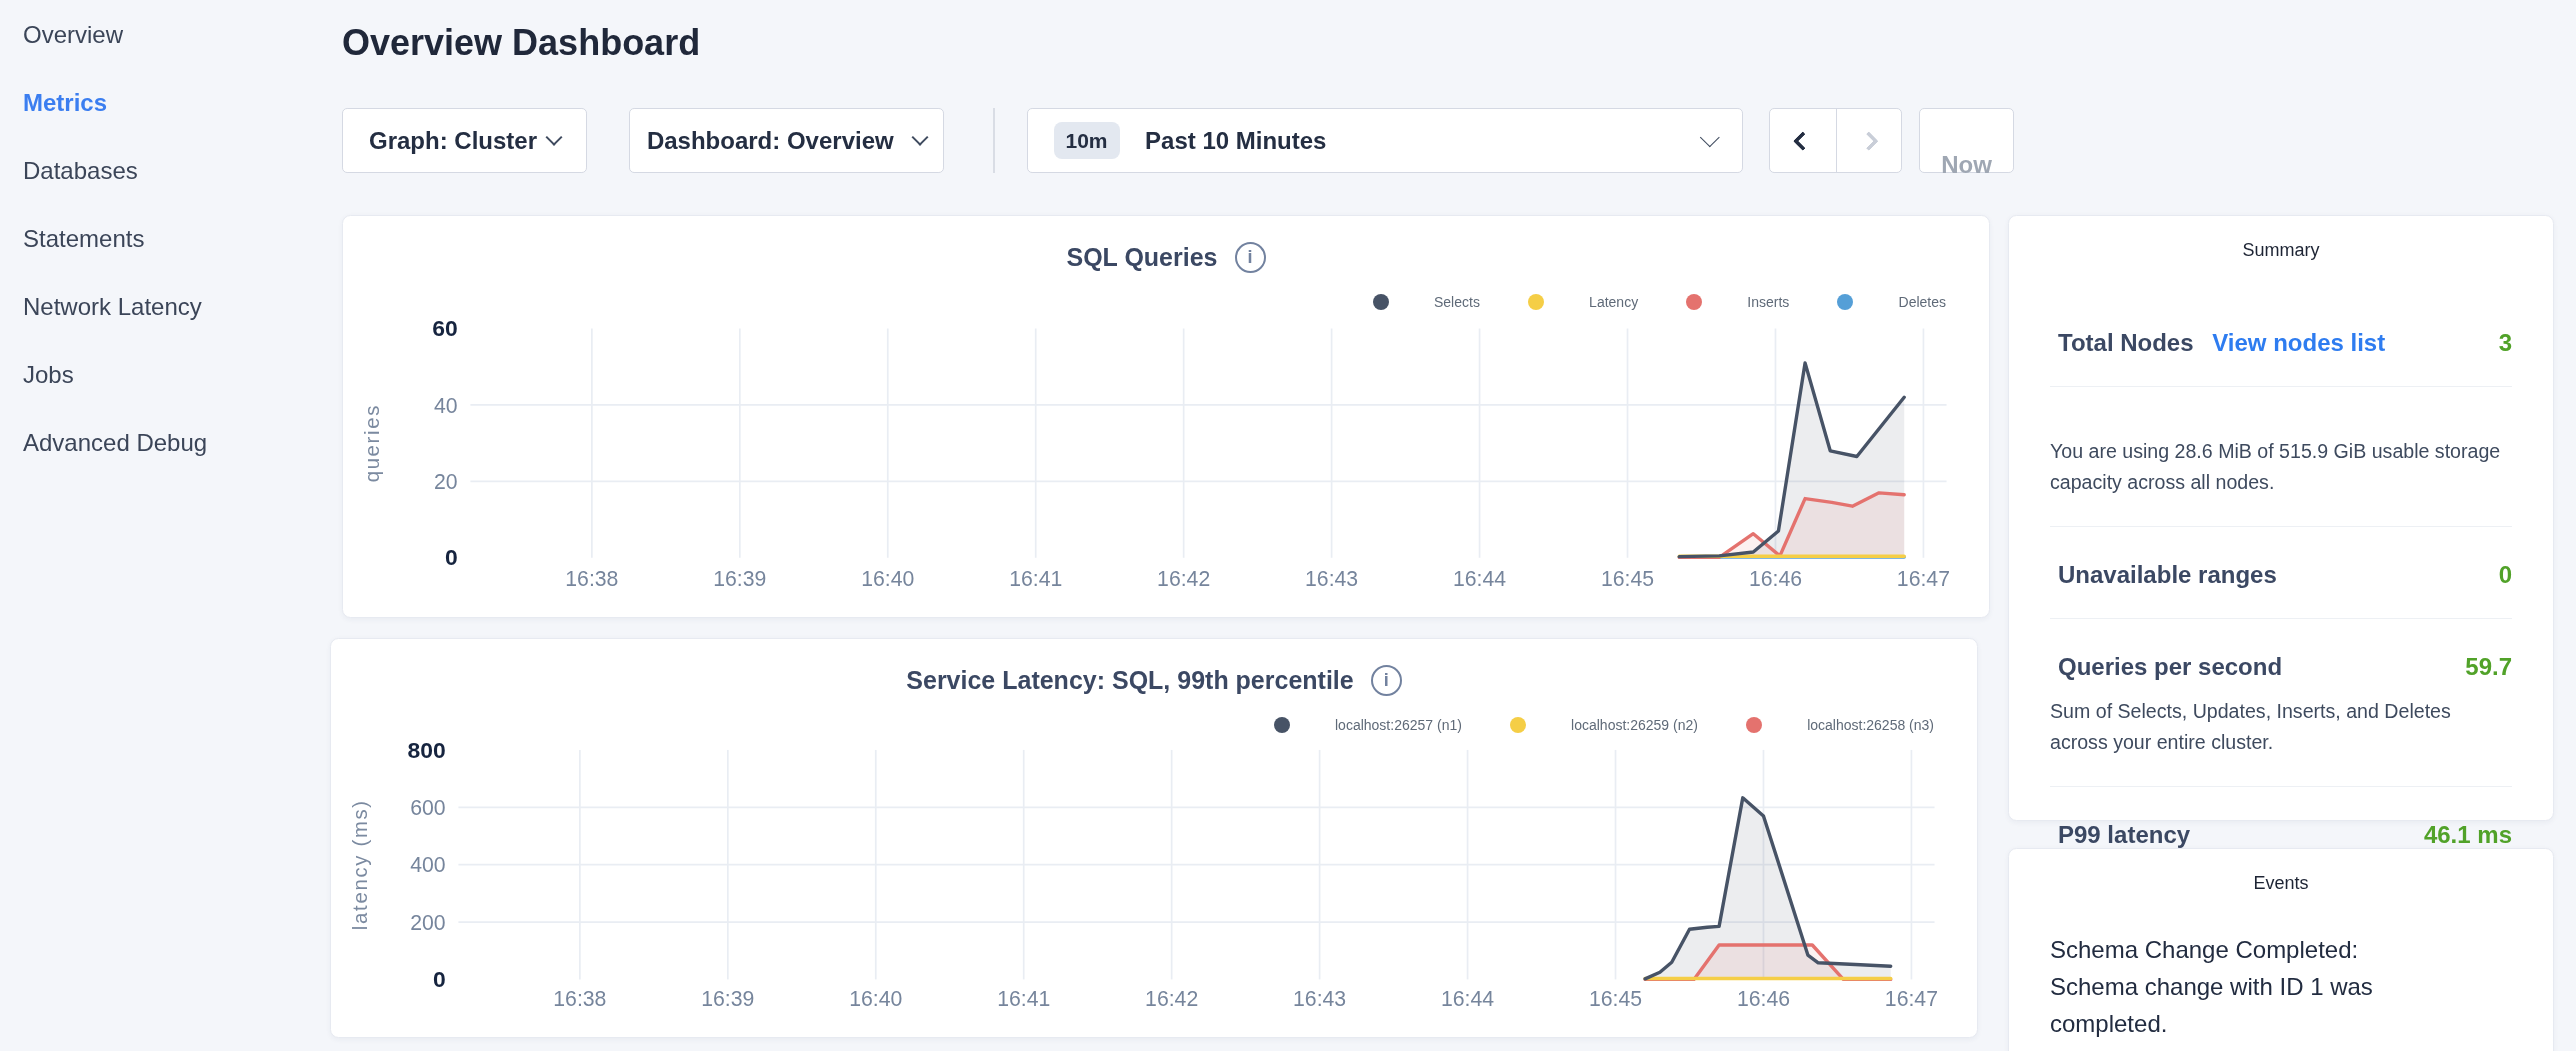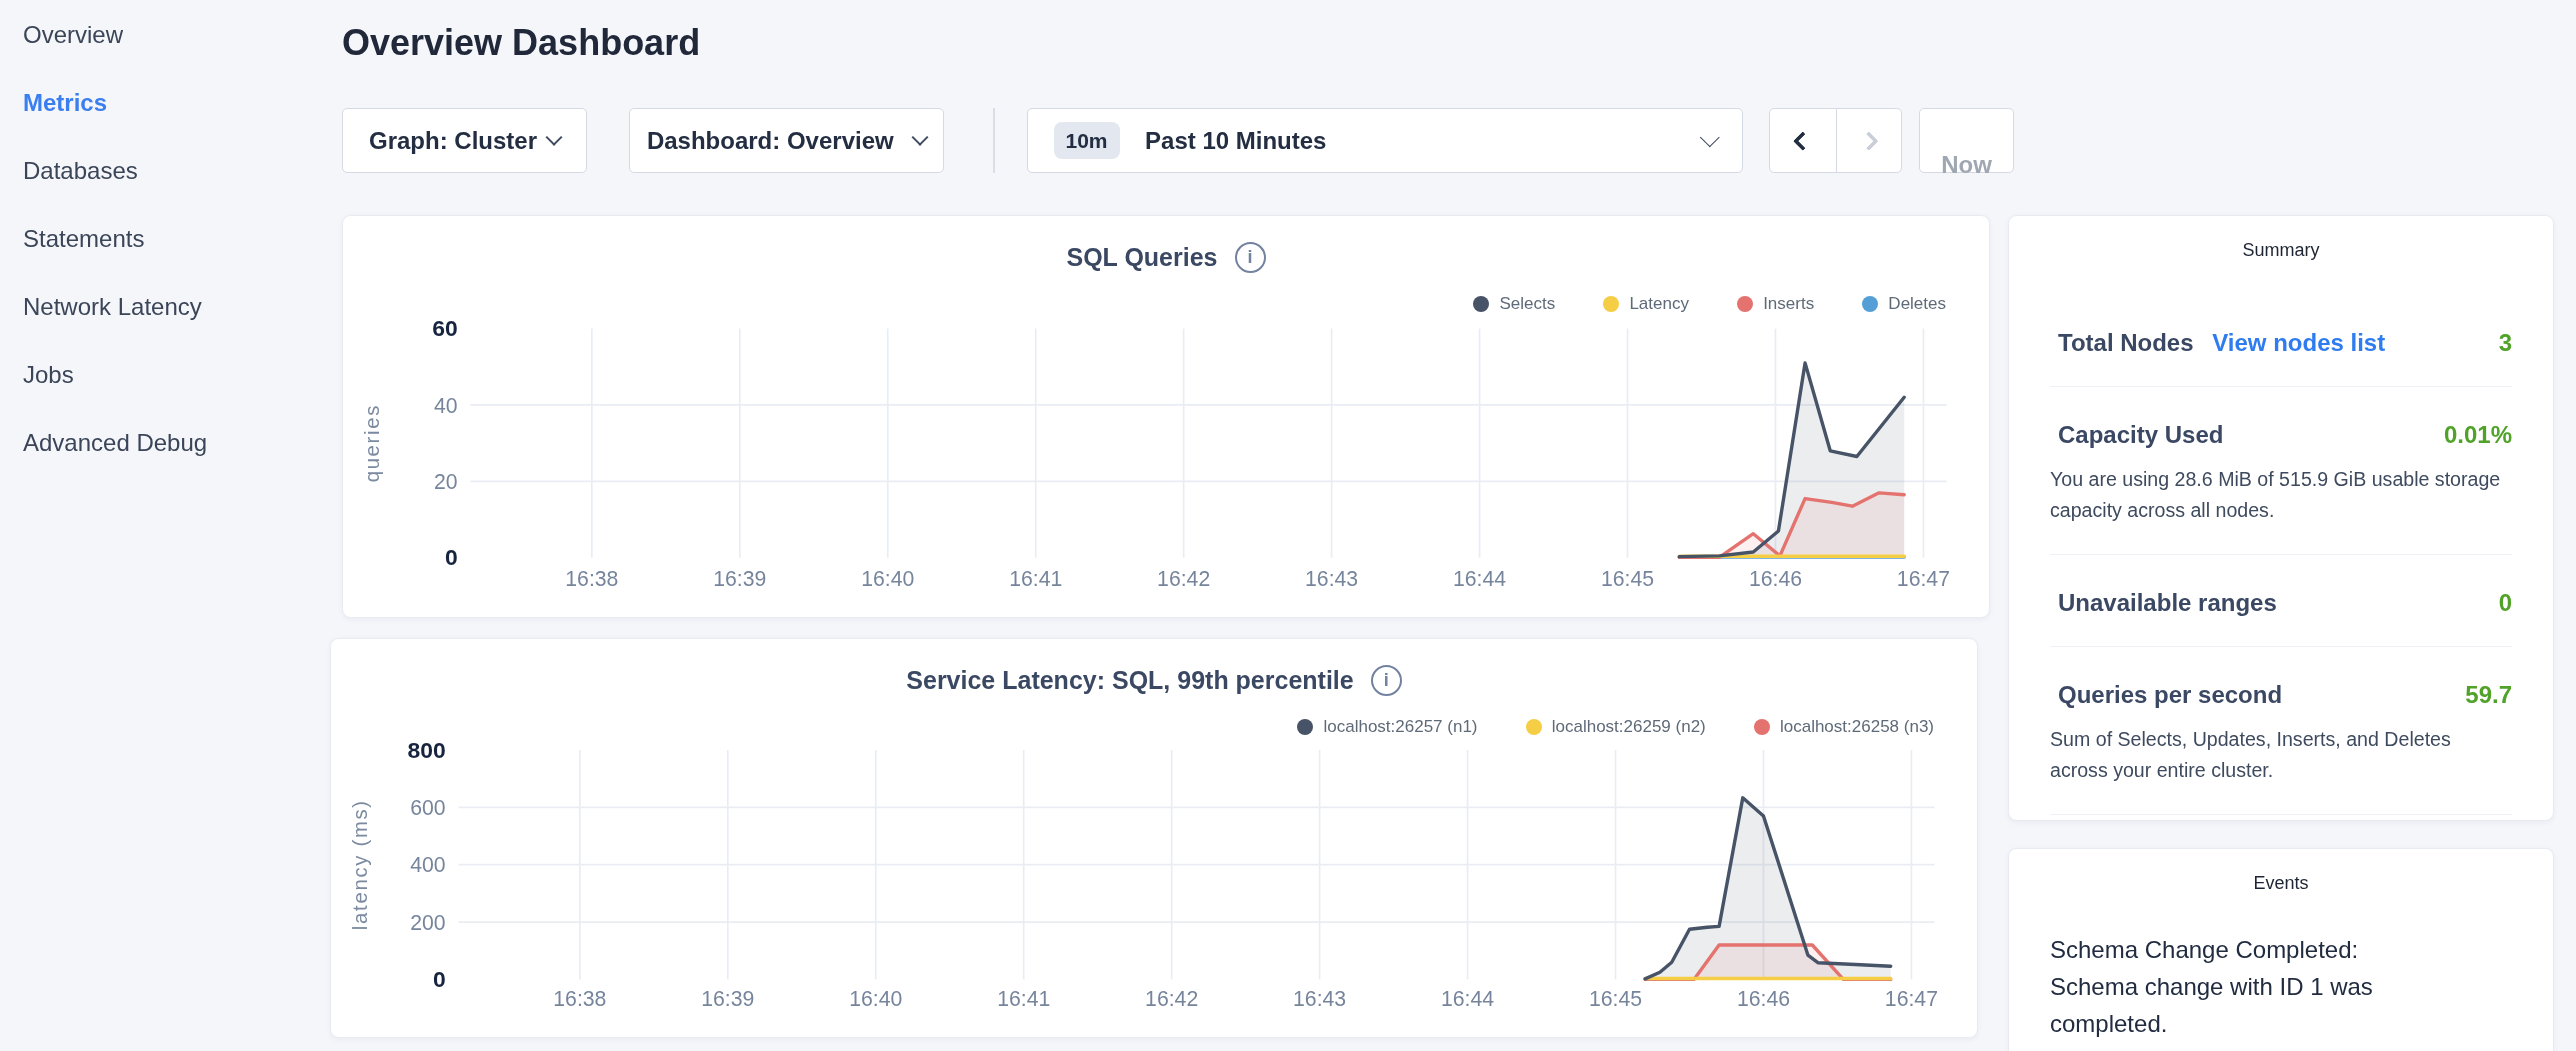--- a/index.html
+++ b/index.html
@@ -65,21 +65,21 @@
   .chart-title { font-size:25px; font-weight:700; color:#3b4863; }
   .info-icon {
     width:31px; height:31px; border:2.6px solid #72829f; border-radius:50%;
     display:flex; align-items:center; justify-content:center;
     color:#72829f; font-size:18px; font-weight:700; cursor:pointer;
   }
   .legend {
     position:absolute; top:78px; right:43px;
     display:flex; align-items:center; gap:48px;
   }
-  .legend-item { display:flex; align-items:center; font-size:17px; color:#5f6a78; white-space:nowrap; }
+  .legend-item { display:flex; align-items:center; font-size:14px; color:#5f6a78; white-space:nowrap;gap:35px; }
   .legend-dot { width:16px; height:16px; border-radius:50%; margin-right:10.2px; }
   .chart-svg { position:absolute; left:0; top:0; width:100%; height:100%; }
   
   .panel-title { padding-top:24px; text-align:center; font-size:18px; font-weight:400; color:#1d2434; }
   .summary-rows { margin-top:34px; padding:0 41px; }
   .summary-row { padding:34px 0 29px; border-bottom:1.7px solid #edf0f4; }
   .summary-row:last-child { border-bottom:none; }
   .summary-row-head { display:flex; align-items:baseline; }
   .summary-label { font-size:24px; font-weight:700; color:#3b4863; white-space:nowrap;margin-left:8px; }
   .summary-link { margin-left:18.7px; font-size:24px; font-weight:700; color:#2e7cf0; cursor:pointer; white-space:nowrap; }
@@ -259,24 +259,20 @@
   <div class="panel-title">Summary</div>
   <div class="summary-rows">
     <div class="summary-row">
       <div class="summary-row-head">
         <span class="summary-label">Total Nodes</span>
         <span class="summary-link">View nodes list</span>
         <span class="summary-value">3</span>
       </div>
     </div>
     <div class="summary-row">
-      <div class="summary-row-head">
-        <span class="summary-label">Capacity Used</span>
-        <span class="summary-value">0.01%</span>
-      </div>
       <div class="summary-desc">You are using 28.6 MiB of 515.9 GiB usable storage capacity across all nodes.</div>
     </div>
     <div class="summary-row">
       <div class="summary-row-head">
         <span class="summary-label">Unavailable ranges</span>
         <span class="summary-value">0</span>
       </div>
     </div>
     <div class="summary-row">
       <div class="summary-row-head">

